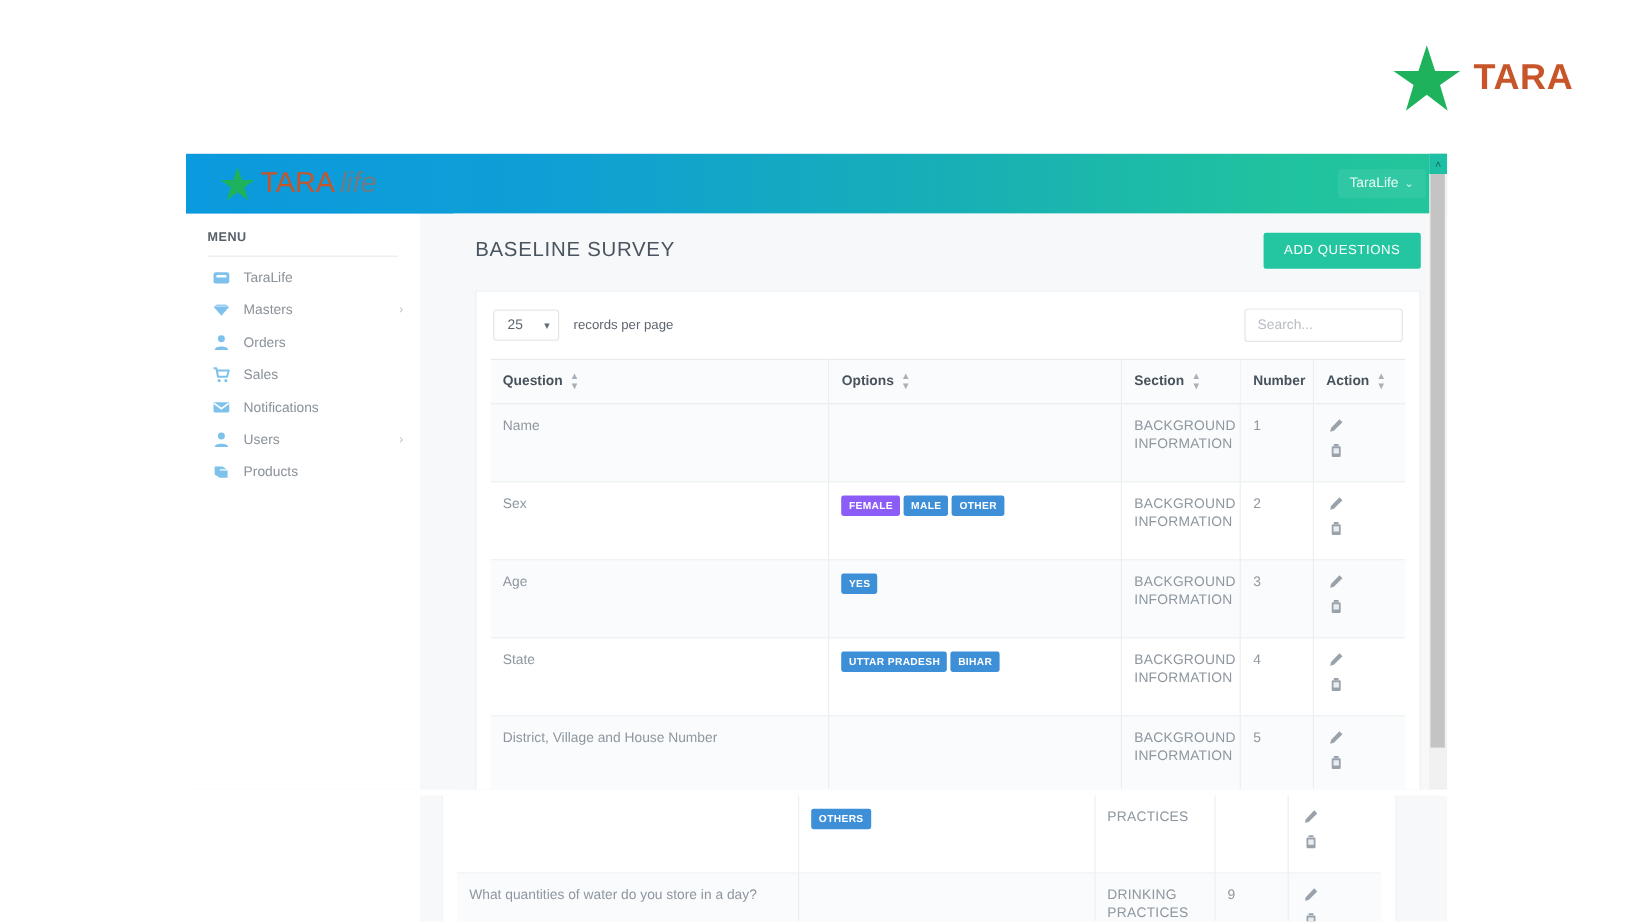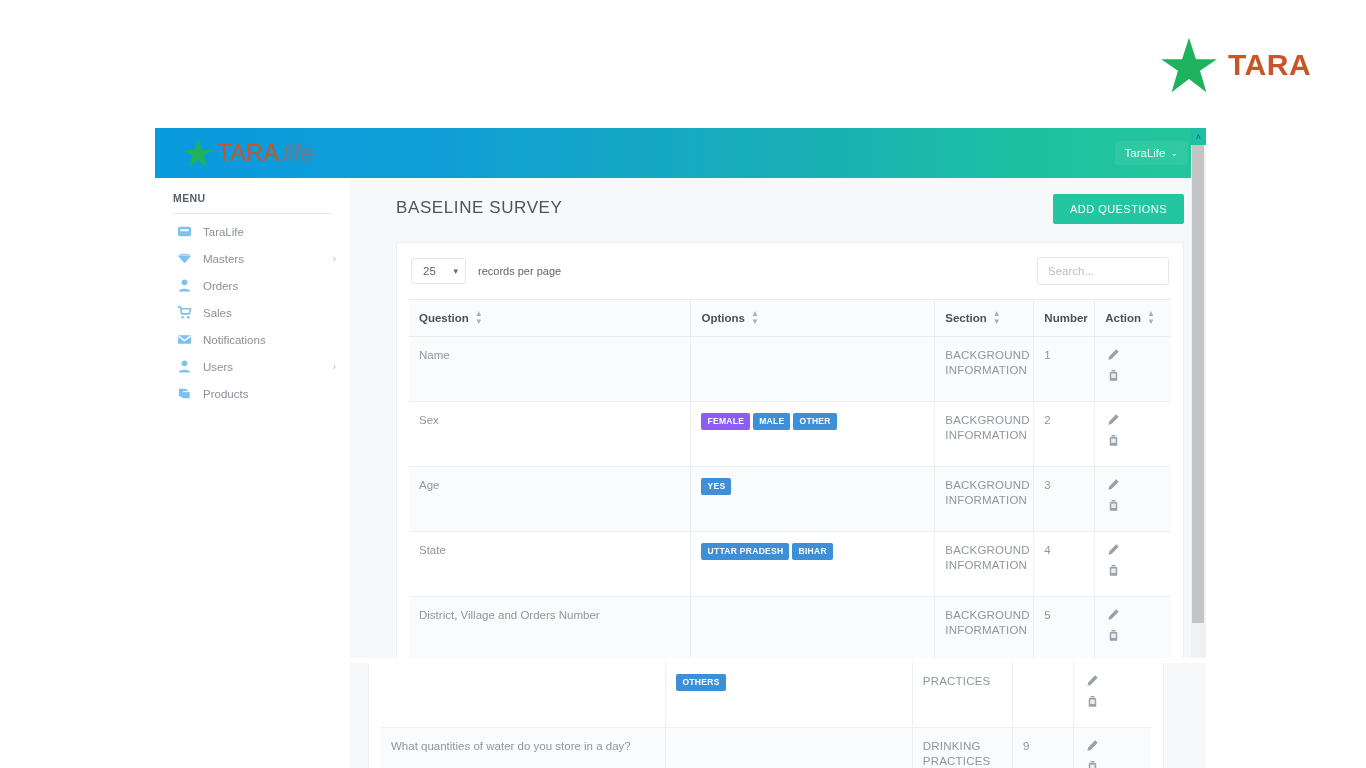--- a/index.html
+++ b/index.html
@@ -386,21 +386,21 @@
                         <path d="M11.3 1.6 L14.4 4.7 L5.6 13.5 L1.8 14.4 L2.7 10.6 Z" fill="#99a2aa"></path>
                       </svg></span>
                     <span class="act-ico"><svg viewBox="0 0 16 16" width="13" height="13">
                         <rect x="3.4" y="3.6" width="9.2" height="11" rx="1.2" fill="#99a2aa"></rect>
                         <rect x="5.4" y="1.2" width="5.2" height="2" rx="0.7" fill="#99a2aa"></rect>
                         <rect x="5.2" y="5.6" width="5.6" height="5.4" fill="#e9edf0"></rect>
                       </svg></span>
                   </td>
                 </tr>
                 <tr class="alt">
-                  <td>District, Village and Orders Number</td>
+                  <td>District, Village and House Number</td>
                   <td></td>
                   <td class="sec-cell">BACKGROUND INFORMATION</td>
                   <td>5</td>
                   <td class="act-cell">
                     <span class="act-ico"><svg viewBox="0 0 16 16" width="13" height="13">
                         <path d="M11.3 1.6 L14.4 4.7 L5.6 13.5 L1.8 14.4 L2.7 10.6 Z" fill="#99a2aa"></path>
                       </svg></span>
                     <span class="act-ico"><svg viewBox="0 0 16 16" width="13" height="13">
                         <rect x="3.4" y="3.6" width="9.2" height="11" rx="1.2" fill="#99a2aa"></rect>
                         <rect x="5.4" y="1.2" width="5.2" height="2" rx="0.7" fill="#99a2aa"></rect>

